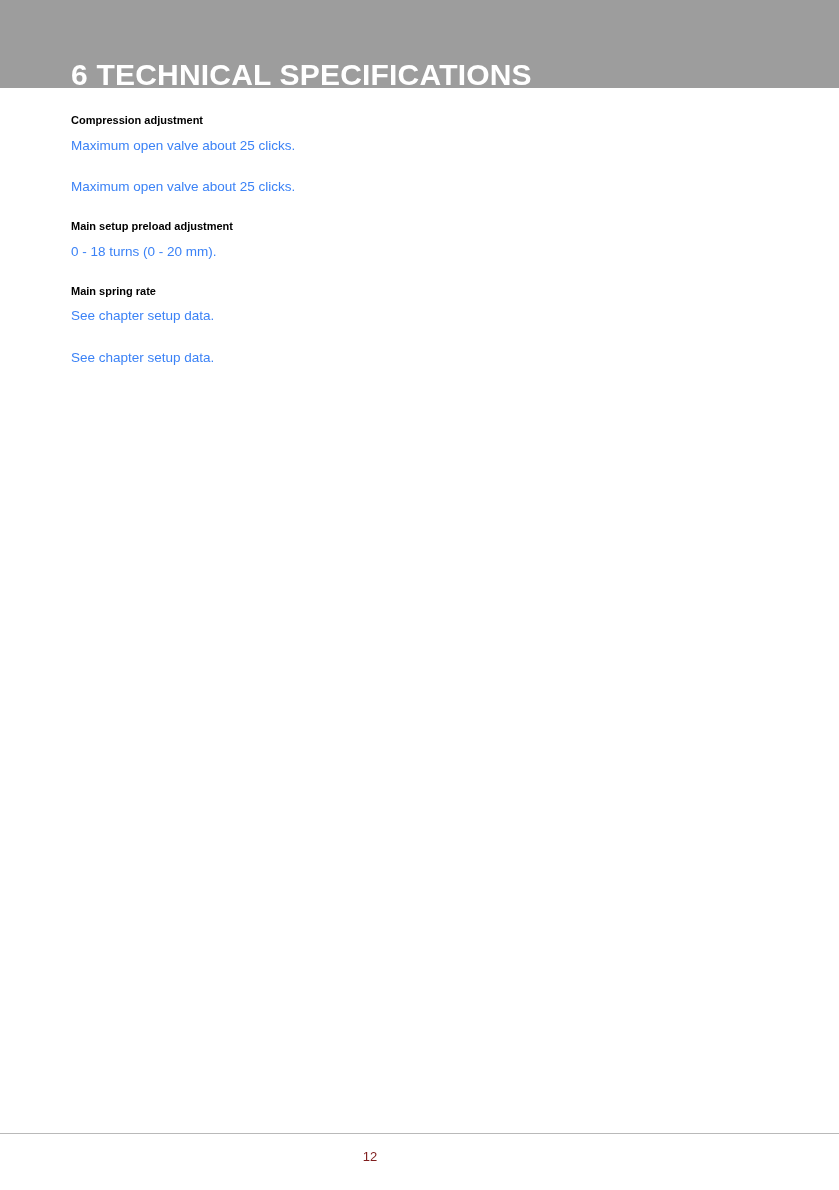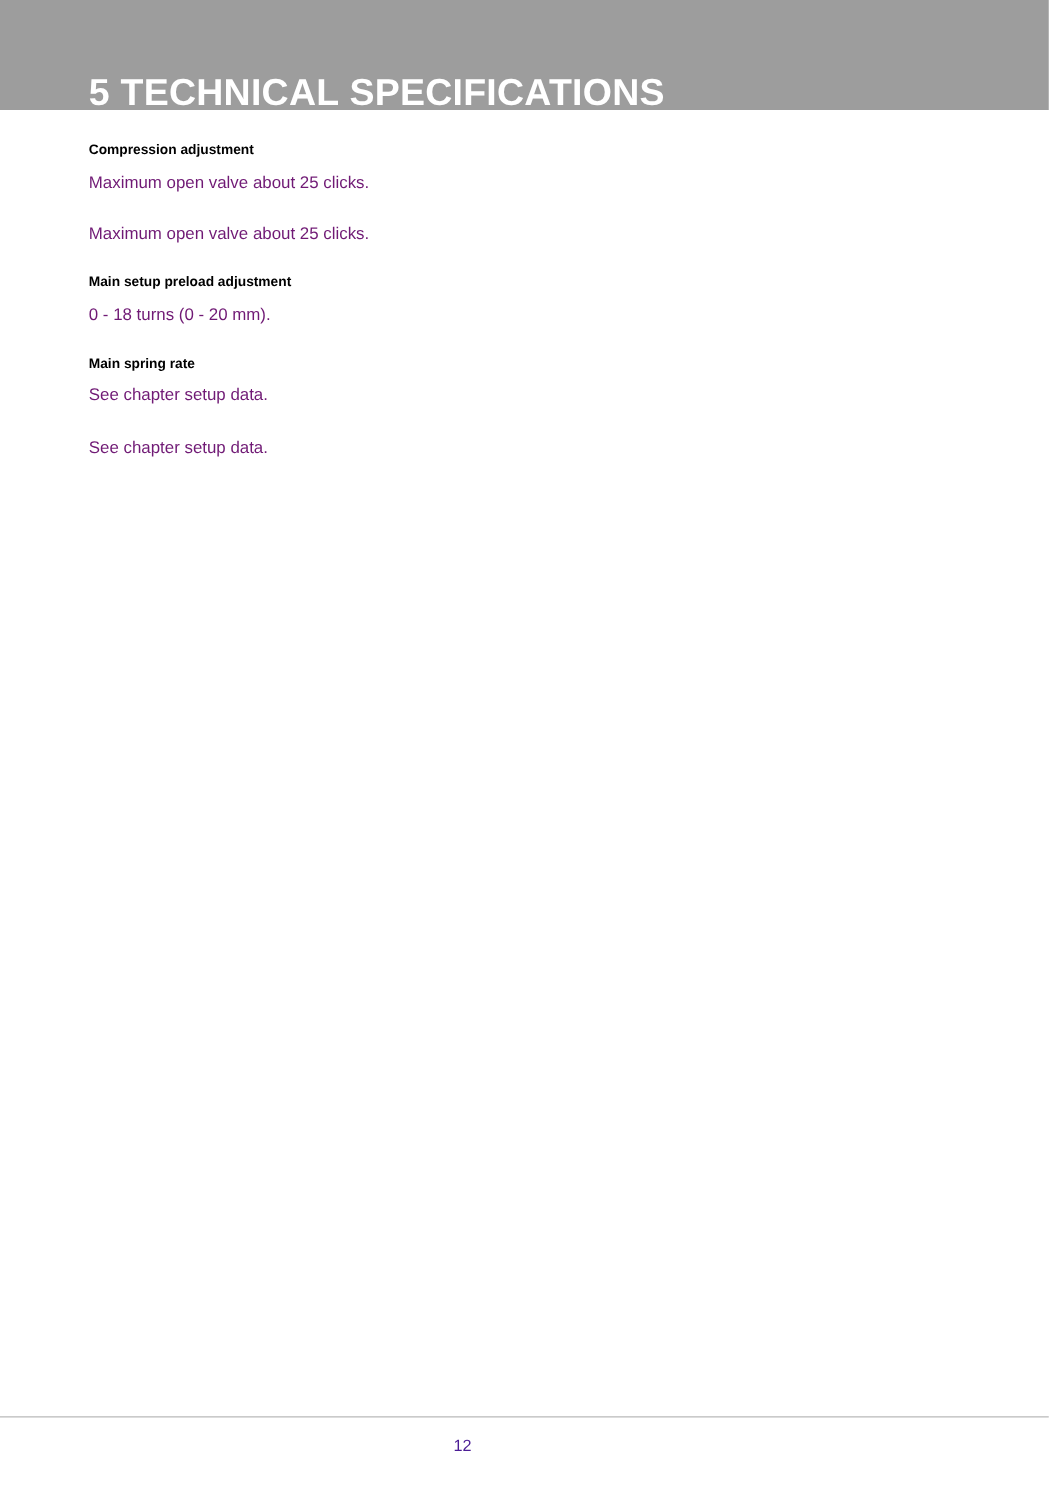--- a/index.html
+++ b/index.html
@@ -55,21 +55,21 @@
     font-size: 11px;
     font-weight: bold;
     color: #000000;
     line-height: 1.5;
     margin: 0 0 7px 0;
   }
 
   .spec-value {
     font-size: 13.5px;
     font-weight: normal;
-    color: #701a75;
+    color: #3b82f6;
     line-height: 1.5;
     margin: 0;
   }
 
   
   .footer-rule {
     position: absolute;
     left: 0;
     top: 1133px;
     width: 839px;
@@ -77,28 +77,28 @@
     background: #b9b9b9;
   }
 
   .page-number {
     position: absolute;
     top: 1149px;
     left: 0;
     width: 740px;
     text-align: center;
     font-size: 13px;
-    color: #4c1d95;
+    color: #7f1d1d;
   }
 </style>
 </head>
 <body>
 
 <div class="header-band"></div>
-<div class="chapter-title">5 TECHNICAL SPECIFICATIONS</div>
+<div class="chapter-title">6 TECHNICAL SPECIFICATIONS</div>
 
 <div class="content">
 
   <div class="spec-block">
     <div class="spec-term">Compression adjustment</div>
     <div class="spec-value">Maximum open valve about 25 clicks.</div>
   </div>
 
   <div class="spec-block">
     <div class="spec-value">Maximum open valve about 25 clicks.</div>

